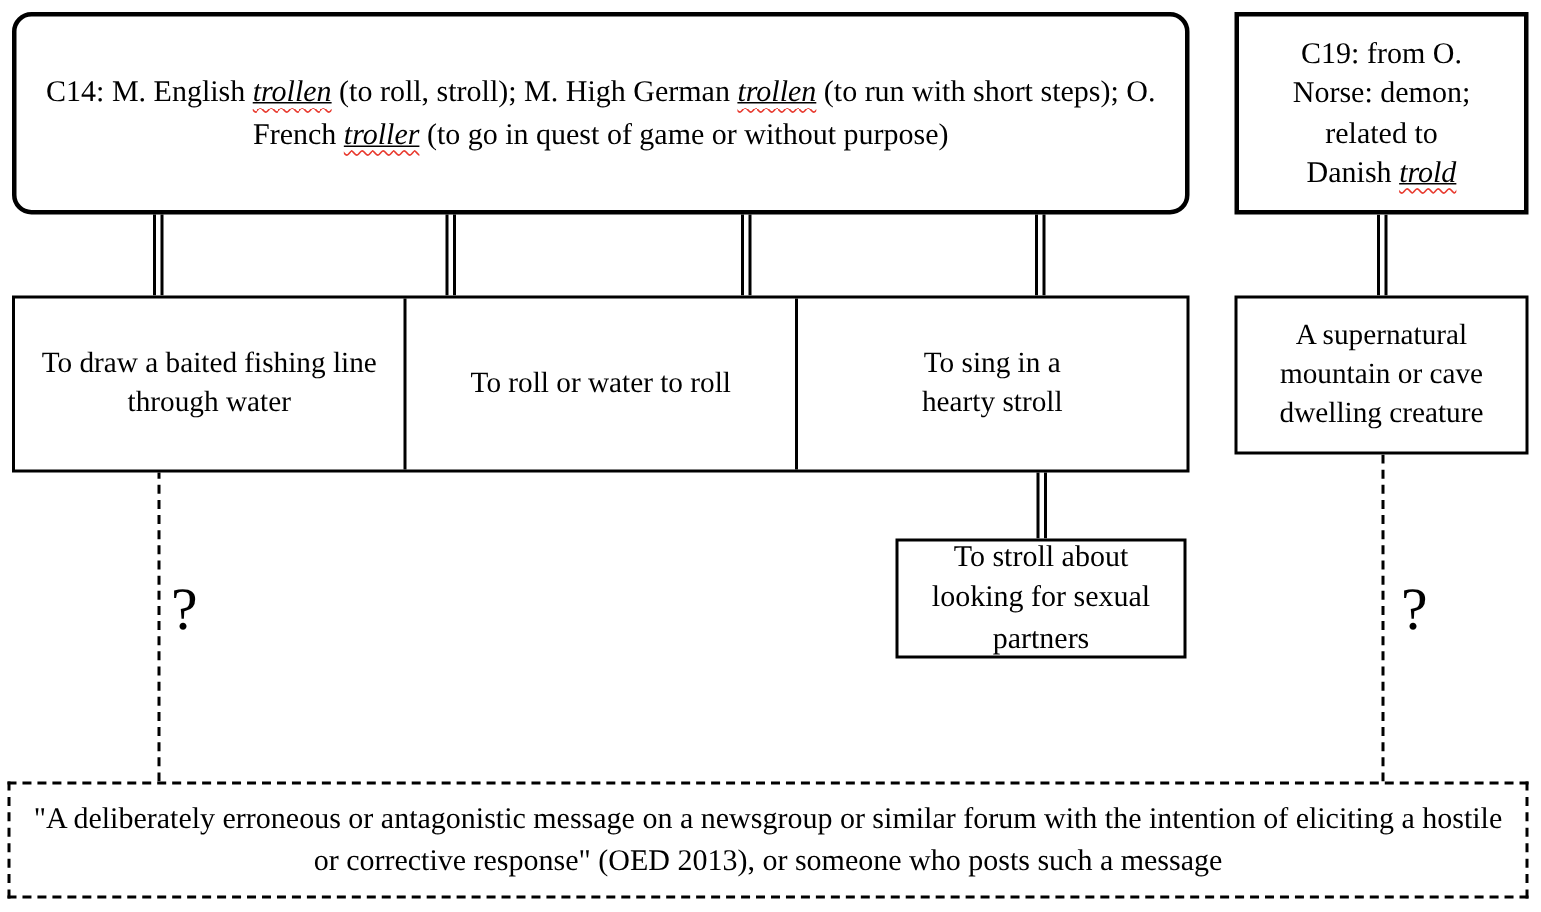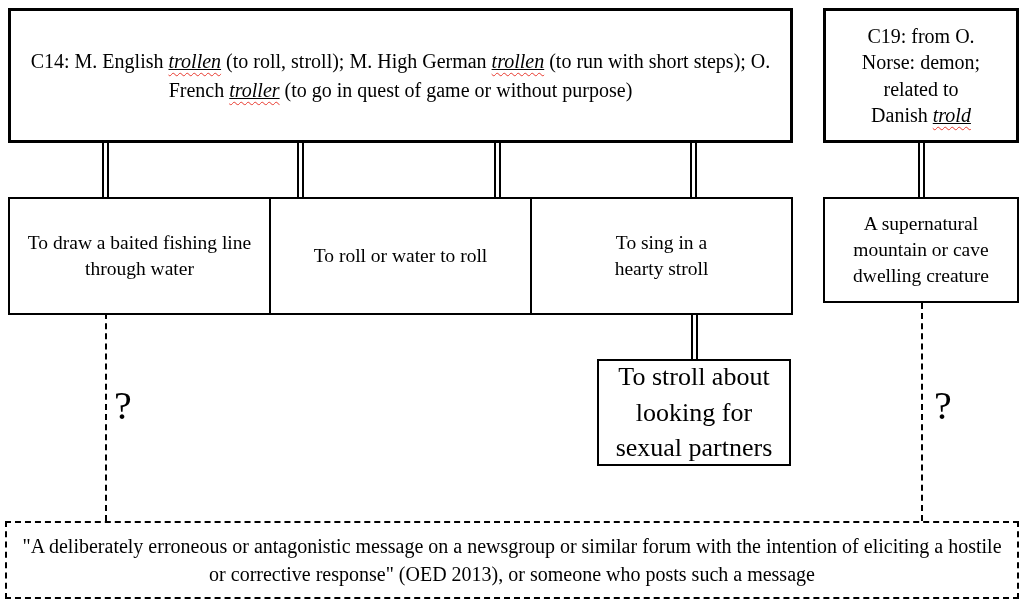--- a/index.html
+++ b/index.html
@@ -26,21 +26,21 @@
     justify-content: center;
     text-align: center;
     z-index: 2;
   }
   .box .inner { width: 100%; }
   .thick { border-width: 3px; }
   .thin  { border-width: 2px; }
 
   #box-c14 {
     left: 8px; top: 8px; width: 785px; height: 135px;
-    font-size: 20px; line-height: 1.42; padding: 0 14px;
+    font-size: 20px; line-height: 1.42; padding: 0 14px; border-radius: 13px;
   }
   #box-c19 {
     left: 823px; top: 8px; width: 196px; height: 135px;
     font-size: 20px; line-height: 1.32; padding: 0 28px;
   }
 
   #row2 {
     position: absolute;
     left: 8px; top: 197px; width: 785px; height: 118px;
     box-sizing: border-box;
@@ -60,22 +60,22 @@
     padding: 0 8px;
   }
   #row2 .cell + .cell { border-left: 2px solid #000000; }
   #cell-sing .inner { max-width: 135px; }
 
   #box-creature {
     left: 823px; top: 197px; width: 196px; height: 106px;
     border-width: 2px; font-size: 19.5px; line-height: 1.35; padding: 0 6px; justify-content: center;
   }
   #box-cruise {
-    left: 597px; top: 359px; width: 194px; height: 107px;
-    border-width: 2px; font-size: 26px; line-height: 1.38; padding: 0 8px; justify-content: center;
+    left: 597px; top: 359px; width: 194px; height: 80px;
+    border-width: 2px; font-size: 20px; line-height: 1.38; padding: 0 8px; justify-content: center;
   }
   #box-definition {
     left: 5px; top: 521px; width: 1014px; height: 78px;
     border: 2px dashed #000000;
     font-size: 20px; line-height: 1.4; padding: 0 14px;
   }
 
   
   .dbl {
     position: absolute;

